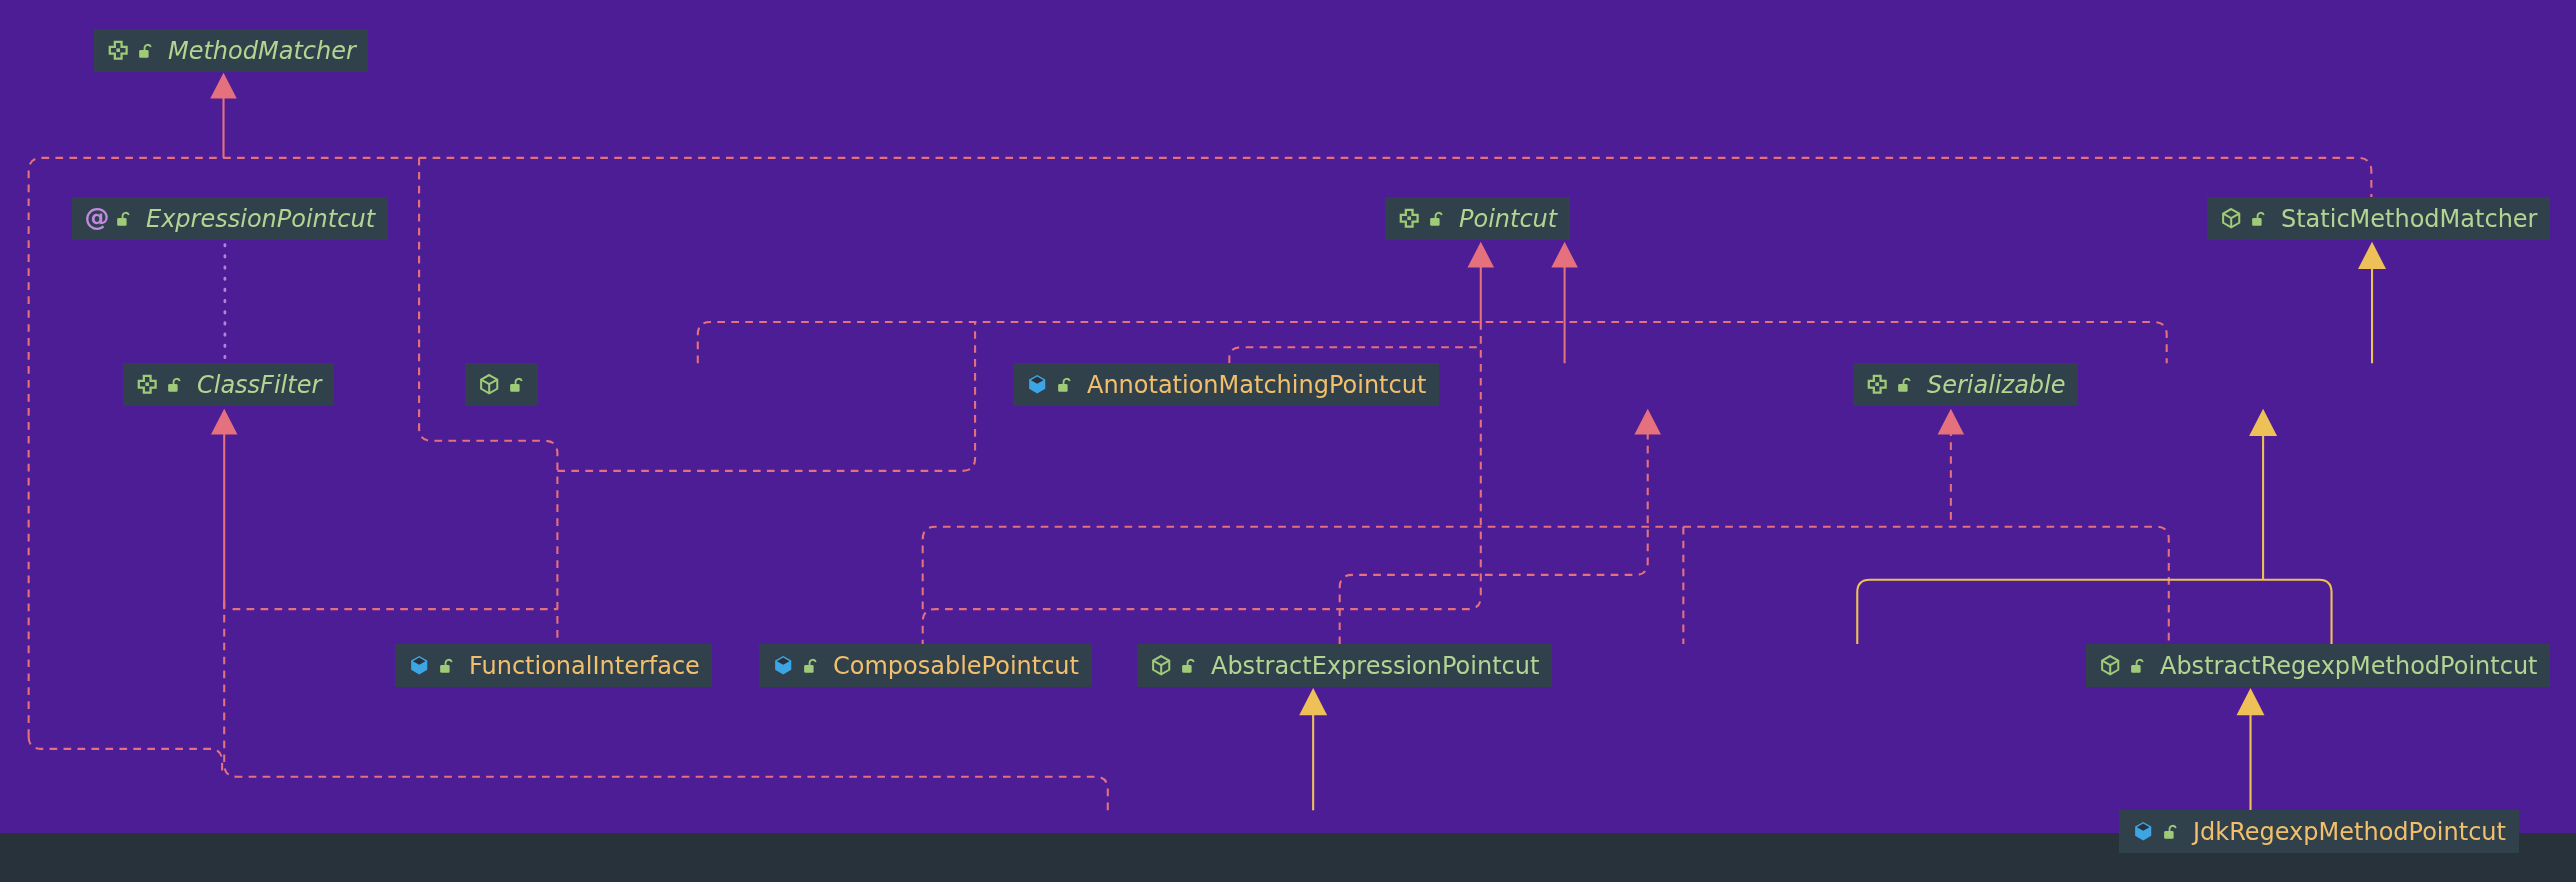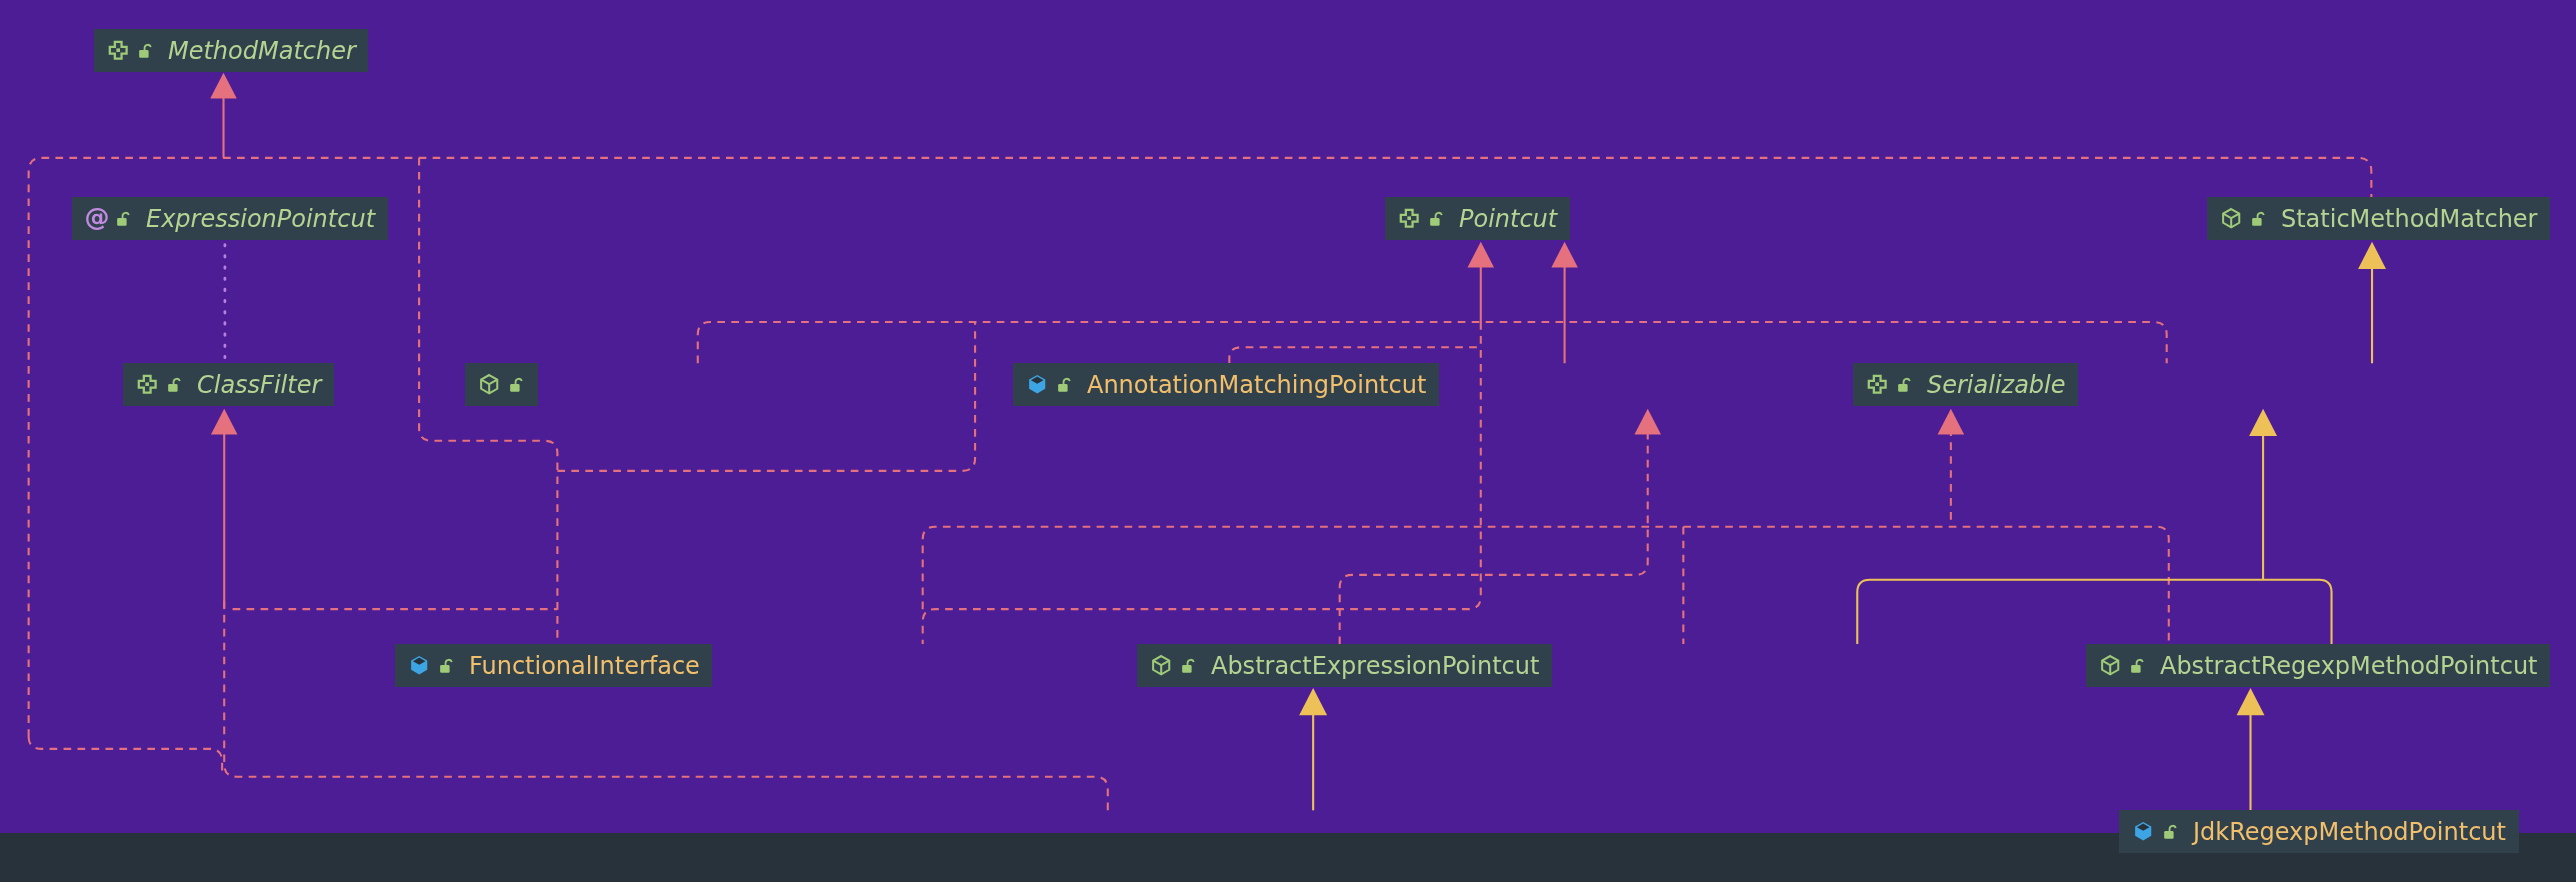--- a/index.html
+++ b/index.html
@@ -181,20 +181,31 @@
         <path d="M10 1.8 L17.2 5.9 V14.1 L10 18.2 L2.8 14.1 V5.9 Z" fill="#3ea5e5"></path>
         <path d="M10 3.2 L15.6 6.4 L10 9.6 L4.4 6.4 Z" fill="#28323a"></path>
       </svg>
     <svg class="licon" viewBox="0 0 20 20">
         <path d="M9.5 9 V6.5 a3.6 3.6 0 0 1 7 -1" fill="none" stroke="#9fcb78" stroke-width="2"></path>
         <rect x="3.5" y="9" width="10.5" height="8.5" rx="1.5" fill="#9fcb78"></rect>
       </svg>
     <span class="lbl">FunctionalInterface</span>
   </div>
 
+  <div class="node cls" style="left:759px;top:644px">
+    <svg class="ticon" viewBox="0 0 20 20">
+        <path d="M10 1.8 L17.2 5.9 V14.1 L10 18.2 L2.8 14.1 V5.9 Z" fill="#3ea5e5"></path>
+        <path d="M10 3.2 L15.6 6.4 L10 9.6 L4.4 6.4 Z" fill="#28323a"></path>
+      </svg>
+    <svg class="licon" viewBox="0 0 20 20">
+        <path d="M9.5 9 V6.5 a3.6 3.6 0 0 1 7 -1" fill="none" stroke="#9fcb78" stroke-width="2"></path>
+        <rect x="3.5" y="9" width="10.5" height="8.5" rx="1.5" fill="#9fcb78"></rect>
+      </svg>
+    <span class="lbl">ComposablePointcut</span>
+  </div>
 
   <div class="node abs" style="left:1137px;top:644px">
     <svg class="ticon" viewBox="0 0 20 20">
         <path d="M10 1.8 L17.2 5.9 V14.1 L10 18.2 L2.8 14.1 V5.9 Z" fill="none" stroke="#9fcb78" stroke-width="1.8"></path>
         <path d="M2.8 5.9 L10 10 L17.2 5.9 M10 10 V18.2" fill="none" stroke="#9fcb78" stroke-width="1.8"></path>
       </svg>
     <svg class="licon" viewBox="0 0 20 20">
         <path d="M9.5 9 V6.5 a3.6 3.6 0 0 1 7 -1" fill="none" stroke="#9fcb78" stroke-width="2"></path>
         <rect x="3.5" y="9" width="10.5" height="8.5" rx="1.5" fill="#9fcb78"></rect>
       </svg>

